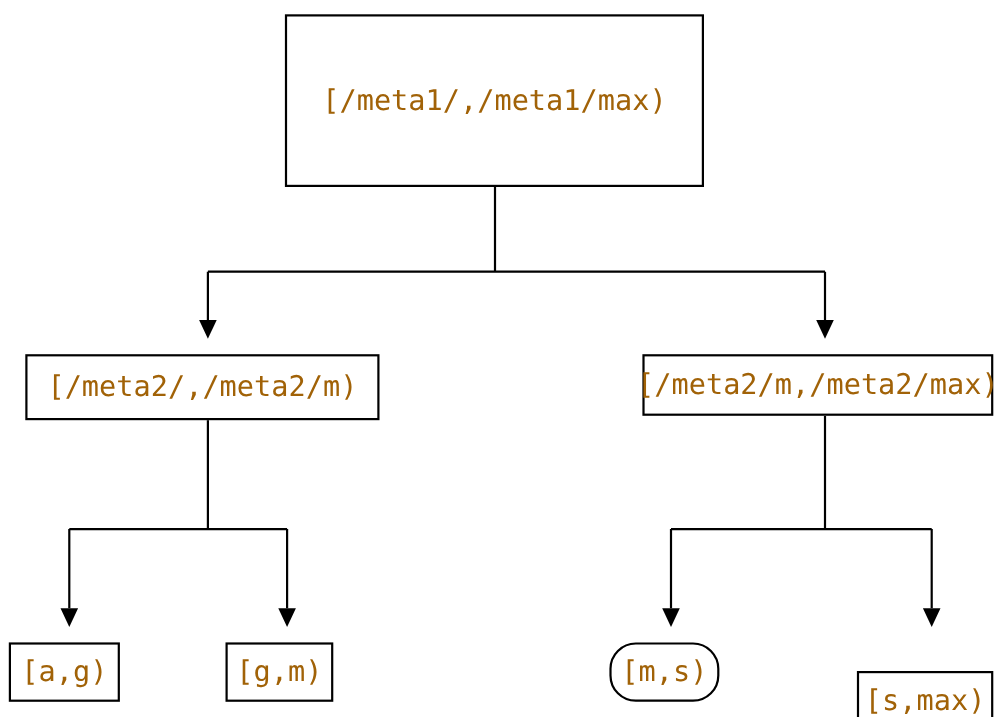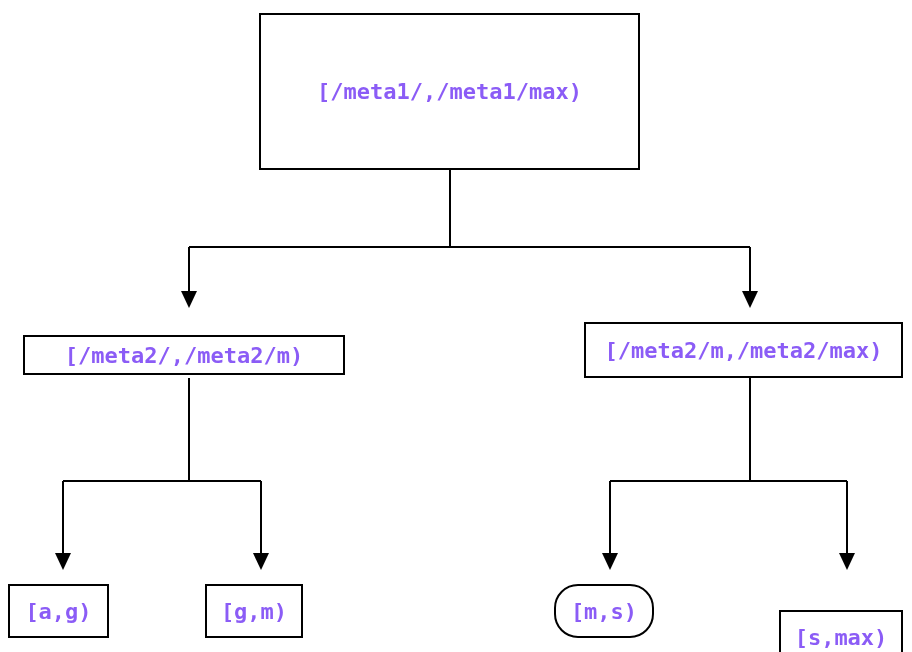--- a/index.html
+++ b/index.html
@@ -21,31 +21,31 @@
     top: 0;
     width: 912px;
     height: 652px;
     display: block;
   }
   .node {
     position: absolute;
     box-sizing: border-box;
     border: 2px solid #000000;
     background: #ffffff;
-    color: #8b5cf6;
+    color: #a16207;
     display: flex;
     align-items: center;
     justify-content: center;
-    font-size: 22px;
-    font-weight: 700;
+    font-size: 26px;
+    font-weight: 400;
     white-space: nowrap;
     letter-spacing: 0;
   }
   #node-root      { left: 259px; top: 13px;  width: 381px; height: 157px; }
-  #node-left      { left: 23px;  top: 322px; width: 322px; height: 40px; margin-top: 13px; }
+  #node-left      { left: 23px;  top: 322px; width: 322px; height: 60px; }
   #node-right     { left: 584px; top: 322px; width: 319px; height: 56px; }
   #node-leaf-ag   { left: 8px;   top: 584px; width: 101px; height: 54px; }
   #node-leaf-gm   { left: 205px; top: 584px; width: 98px;  height: 54px; }
   #node-leaf-ms   { left: 554px; top: 584px; width: 100px; height: 54px; border-radius: 24px; }
   #node-leaf-smax { left: 779px; top: 584px; width: 124px; height: 54px; margin-top: 26px; }
 </style>
 </head>
 <body>
 
 <div class="stage">

